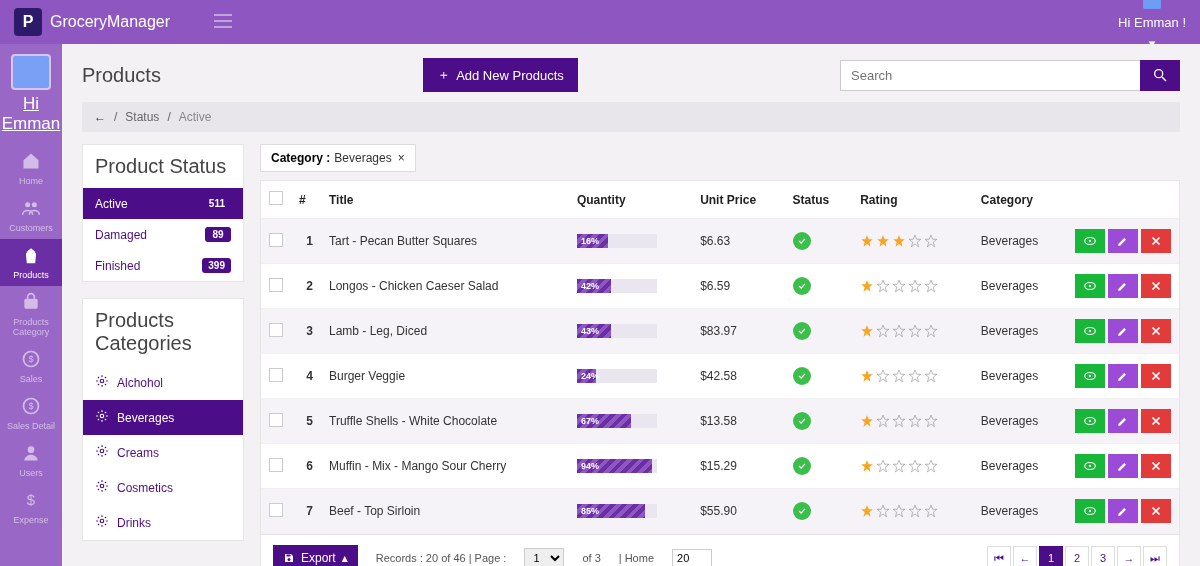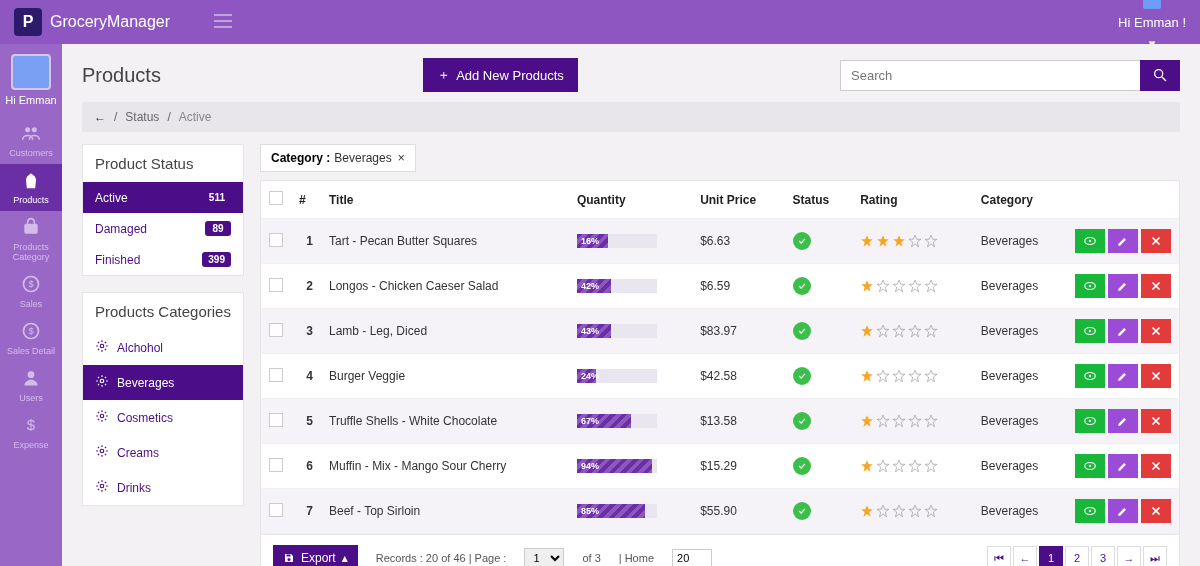--- a/index.html
+++ b/index.html
@@ -11,21 +11,21 @@
 .brand { font-size: 16px; font-weight: 400; }
 .hamburger { margin-left: 44px; cursor: pointer; opacity: .6; }
 .top-spacer { flex: 1; }
 .user-greet { display: flex; align-items: center; gap: 6px; font-size: 13px; cursor: pointer; flex-direction: column; }
 .user-icon { width: 18px; height: 16px; background: #6f9cf5; border-radius: 2px; }
 
 
 .shell { display: flex; height: calc(566px - 44px); }
 .sidebar { width: 62px; background: #9968c6; display: flex; flex-direction: column; align-items: center; padding-top: 0; }
 .side-avatar { width: 40px; height: 36px; margin: 10px 0 4px; background: #7aa0f5; border: 2px solid #d8c5ec; border-radius: 4px; }
-.side-user { color: #fff; font-size: 11px; text-align: center; line-height: 1.2; margin-bottom: 10px; }
+.side-user { color: #fff; font-size: 17px; text-align: center; line-height: 1.2; margin-bottom: 10px; text-decoration: underline; }
 .side-item { width: 62px; text-align: center; padding: 6px 0 6px; color: #d3bde8; fill: #d3bde8; cursor: pointer; }
 .side-item.active { background: #6a2fa5; color: #fff; fill: #fff; }
 .side-item .lbl { font-size: 9px; margin-top: 2px; }
 .side-item svg { width: 20px; height: 20px; }
 
 .main { flex: 1; background: #f3f1f4; display: flex; flex-direction: column; overflow: hidden; }
 
 .page-head { padding: 14px 20px 10px; display: flex; align-items: center; gap: 14px; }
 .page-title { font-size: 20px; font-weight: 300; color: #444; flex: 0 0 auto; }
 .head-center { flex: 1; display: flex; justify-content: center; }
@@ -34,21 +34,21 @@
 .search-wrap input { width: 300px; padding: 7px 10px; border: 1px solid #ccc; border-right: none; font-size: 13px; }
 .search-btn { width: 40px; background: #4c0e88; border: none; color: #fff; cursor: pointer; display: flex; align-items: center; justify-content: center; }
 
 .breadcrumb { margin: 0 20px 12px; background: #e8e5eb; padding: 8px 12px; display: flex; align-items: center; gap: 8px; font-size: 12px; color: #666; border-radius: 2px; }
 .breadcrumb .active { color: #888; font-weight: 500; }
 .bc-arrow { color: #4c0e88; font-weight: bold; cursor: pointer; }
 
 .content-row { display: flex; gap: 16px; padding: 0 20px 12px; overflow: hidden; flex: 1; }
 .leftcol { width: 162px; display: flex; flex-direction: column; gap: 16px; }
 .panel { background: #fff; border: 1px solid #e5e5e5; }
-.panel h3 { font-size: 15px; font-weight: 300; color: #444; padding: 10px 12px; }
+.panel h3 { font-size: 20px; font-weight: 300; color: #444; padding: 10px 12px; }
 .status-item { display: flex; justify-content: space-between; align-items: center; padding: 8px 12px; font-size: 12px; cursor: pointer; color: #4c0e88; }
 .status-item.active { background: #4c0e88; color: #fff; }
 .badge { background: #4c0e88; color: #fff; font-size: 10px; padding: 2px 6px; border-radius: 3px; font-weight: bold; min-width: 26px; text-align: center; }
 .status-item.active .badge { background: #4c0e88; }
 .cat-item { display: flex; align-items: center; gap: 8px; padding: 9px 12px; font-size: 12px; color: #4c0e88; cursor: pointer; }
 .cat-item.active { background: #4c0e88; color: #fff; }
 .cat-item svg { width: 14px; height: 14px; }
 
 .tablecol { flex: 1; display: flex; flex-direction: column; }
 .filter-chip { display: inline-flex; border: 1px solid #ddd; background: #fff; padding: 6px 10px; font-size: 12px; margin-bottom: 8px; align-self: flex-start; }
@@ -108,20 +108,23 @@
     <span>▾</span>
   </div>
 </div>
 
 <div class="shell">
 
   <div class="sidebar">
     <div class="side-avatar"></div>
     <div class="side-user">Hi Emman</div>
     <div id="sidebar-items">
+        <div class="side-item"><svg viewBox="0 0 24 24" style="color:inherit">
+            <path d="M3 11l9-8 9 8v10H3z" fill="currentColor"></path>
+          </svg><div class="lbl">Home</div></div>
         <div class="side-item"><svg viewBox="0 0 24 24" style="color:inherit">
             <circle cx="8" cy="8" r="3" fill="currentColor"></circle>
             <circle cx="16" cy="8" r="3" fill="currentColor"></circle>
             <path d="M2 20c0-3 3-5 6-5s6 2 6 5M10 20c0-3 3-5 6-5s6 2 6 5" fill="none" stroke="currentColor" stroke-width="2"></path>
           </svg><div class="lbl">Customers</div></div>
         <div class="side-item active"><svg viewBox="0 0 24 24" style="color:inherit">
             <path d="M7 8l5-4 5 4v2H7zM6 10h12v2l-1 10H7l-1-10z" fill="currentColor"></path>
           </svg><div class="lbl">Products</div></div>
         <div class="side-item"><svg viewBox="0 0 24 24" style="color:inherit">
             <rect x="4" y="8" width="16" height="12" rx="2" fill="currentColor"></rect>
@@ -208,28 +211,28 @@
                     <circle cx="12" cy="12" r="3" fill="none" stroke="currentColor" stroke-width="2"></circle>
                     <path d="M12 2v3M12 19v3M2 12h3M19 12h3M5 5l2 2M17 17l2 2M5 19l2-2M17 7l2-2" stroke="currentColor" stroke-width="2"></path>
                   </svg></span>
                 <span>Beverages</span>
               </div>
               <div class="cat-item">
                 <span><svg viewBox="0 0 24 24">
                     <circle cx="12" cy="12" r="3" fill="none" stroke="currentColor" stroke-width="2"></circle>
                     <path d="M12 2v3M12 19v3M2 12h3M19 12h3M5 5l2 2M17 17l2 2M5 19l2-2M17 7l2-2" stroke="currentColor" stroke-width="2"></path>
                   </svg></span>
-                <span>Cosmetics</span>
+                <span>Creams</span>
               </div>
               <div class="cat-item">
                 <span><svg viewBox="0 0 24 24">
                     <circle cx="12" cy="12" r="3" fill="none" stroke="currentColor" stroke-width="2"></circle>
                     <path d="M12 2v3M12 19v3M2 12h3M19 12h3M5 5l2 2M17 17l2 2M5 19l2-2M17 7l2-2" stroke="currentColor" stroke-width="2"></path>
                   </svg></span>
-                <span>Creams</span>
+                <span>Cosmetics</span>
               </div>
               <div class="cat-item">
                 <span><svg viewBox="0 0 24 24">
                     <circle cx="12" cy="12" r="3" fill="none" stroke="currentColor" stroke-width="2"></circle>
                     <path d="M12 2v3M12 19v3M2 12h3M19 12h3M5 5l2 2M17 17l2 2M5 19l2-2M17 7l2-2" stroke="currentColor" stroke-width="2"></path>
                   </svg></span>
                 <span>Drinks</span>
               </div>
             </div>
         </div>

